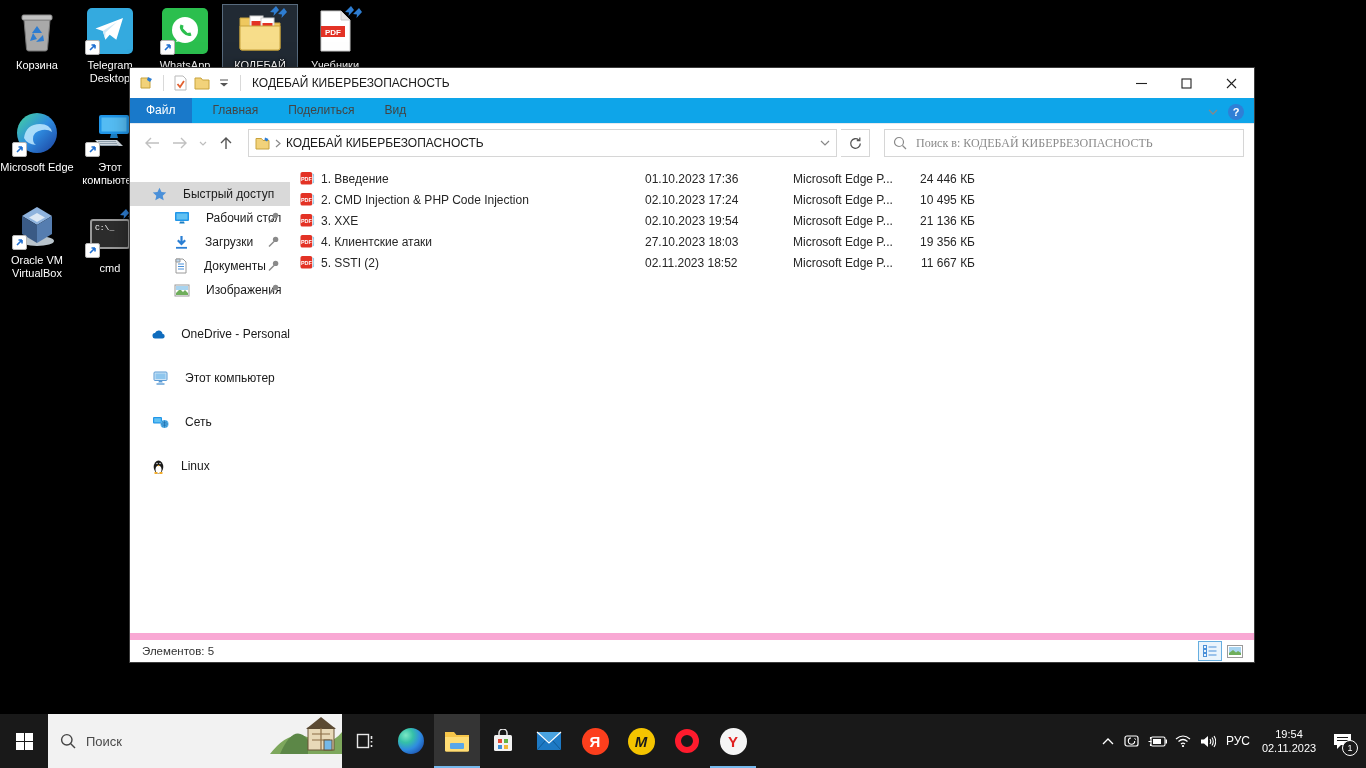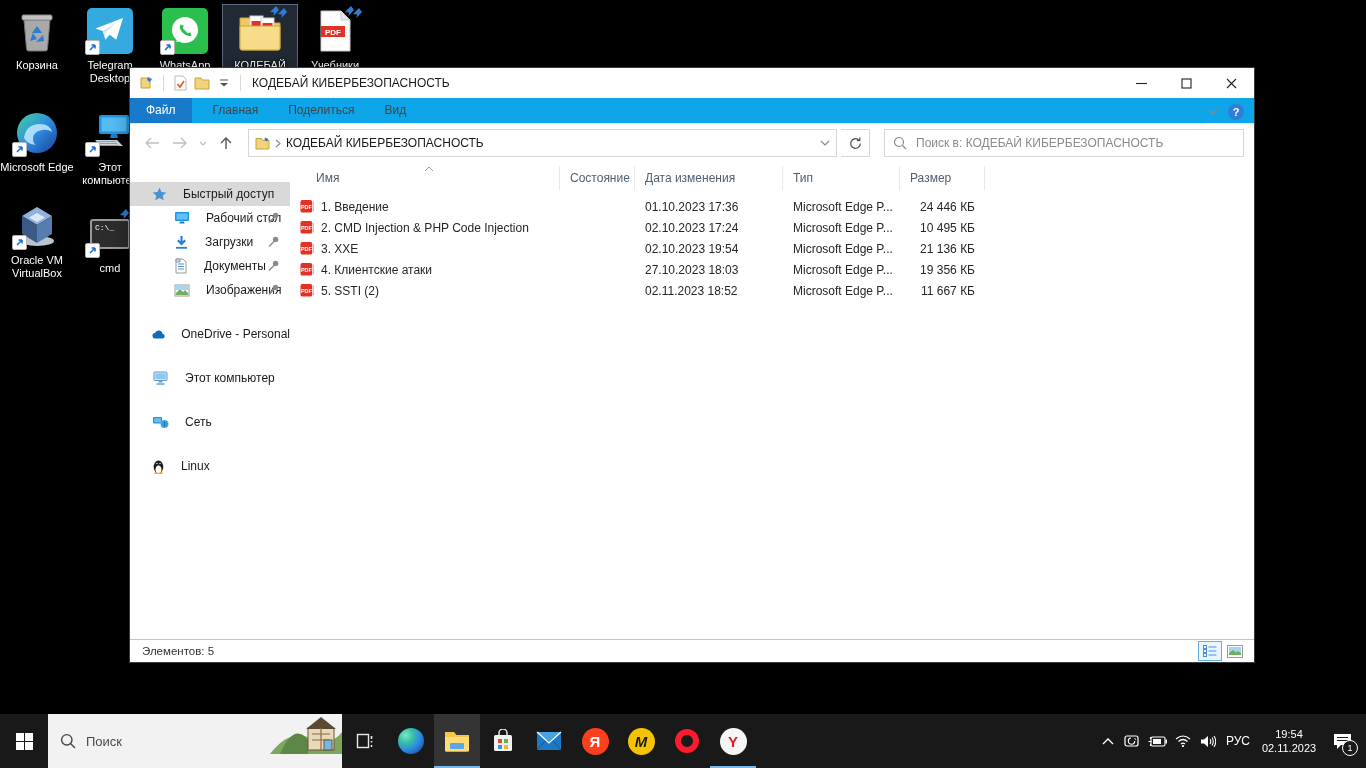--- a/index.html
+++ b/index.html
@@ -36,21 +36,21 @@
   .addr-row{height:38px;display:flex;align-items:center;padding:0 10px;gap:4px;background:#fff}
   .nav-btn{width:24px;height:24px;display:flex;align-items:center;justify-content:center}
   .addr-box{height:26px;border:1px solid #d6d6d6;display:flex;align-items:center;flex:1;
             margin-left:6px;padding:0 6px;gap:5px;background:#fff}
   .addr-text{font-size:12px;color:#1a1a1a;white-space:nowrap}
   .refresh-box{height:26px;width:28px;border:1px solid #d6d6d6;border-left:none;display:flex;
                align-items:center;justify-content:center;background:#fff}
   .search-box{height:26px;width:342px;border:1px solid #d6d6d6;margin-left:10px;display:flex;
               align-items:center;padding:0 8px;gap:7px;background:#fff}
   .search-box input{border:none;outline:none;flex:1;font-size:12px;color:#1a1a1a;
-                    font-family:Liberation Sans, sans-serif}
+                    font-family:Liberation Serif, serif}
   .search-box input::placeholder{color:#8a8a8a}
 
   .main{flex:1;display:flex;min-height:0;background:#fff}
   .sidebar{width:160px;padding-top:20px;flex-shrink:0}
   .sit{height:24px;display:flex;align-items:center;gap:16px;padding-left:22px;font-size:12px;
        color:#1a1a1a;position:relative;white-space:nowrap}
   .sit.child{padding-left:44px}
   .sit.active{background:#d9d9d9}
   .sit .pin{position:absolute;right:10px;top:5px}
   .gap8{margin-top:20px}
@@ -60,21 +60,21 @@
   .hdr{height:24px;margin-top:4px;position:relative;color:#51606f;font-size:12px}
   .hcell{display:flex;align-items:center;height:100%;border-right:1px solid #e9e9e9;padding-left:10px}
   .hcell.first{padding-left:26px}
   .sortmark{position:absolute;left:134px;top:0}
   .rows{margin-top:6px}
   .frow{height:21px;font-size:12px;color:#262626;align-items:center}
   .fname{display:flex;align-items:center;gap:6px;padding-left:10px;white-space:nowrap;overflow:hidden}
   .fcell{padding-left:10px;white-space:nowrap;overflow:hidden}
   .fsize{text-align:right;padding-right:10px;white-space:nowrap}
 
-  .statusbar{height:22px;border-top:1px solid #f9a8d4;display:flex;align-items:center;
+  .statusbar{height:22px;border-top:7px solid #f9a8d4;display:flex;align-items:center;
              justify-content:space-between;padding:0 4px 0 12px;font-size:11.5px;color:#333}
   .view-toggles{display:flex;align-items:center;gap:2px;padding-right:4px}
   .vbtn{width:22px;height:18px;display:flex;align-items:center;justify-content:center}
   .vbtn.active{border:1px solid #66aee0;background:#eaf4fc}
 
   
   #taskbar{position:absolute;left:0;bottom:0;width:1366px;height:54px;background:#191919;
            display:flex;align-items:stretch;z-index:50}
   .tb-slot{width:46px;display:flex;align-items:center;justify-content:center;position:relative}
   .tb-slot.start{width:48px}
@@ -479,33 +479,20 @@
             <circle cx="8" cy="4.5" r="0.7" fill="#fff"></circle>
             <polygon points="5.3,6 7.7,6 6.5,7.5" fill="#f2a71b"></polygon>
             <ellipse cx="4" cy="14" rx="1.8" ry="1" fill="#f2a71b"></ellipse>
             <ellipse cx="9" cy="14" rx="1.8" ry="1" fill="#f2a71b"></ellipse>
           </svg>
         <span>Linux</span>
       </div>
     </div>
 
     <div class="files">
-      <div class="hdr grid">
-        <span class="sortmark">
-            <svg width="10" height="6" viewBox="0 0 10 6">
-              <path d="M1 5 L5 1 l4 4" stroke="#9a9a9a" fill="none"></path>
-            </svg>
-          </span>
-        <div class="hcell first">Имя</div>
-        <div class="hcell">Состояние</div>
-        <div class="hcell">Дата изменения</div>
-        <div class="hcell">Тип</div>
-        <div class="hcell">Размер</div>
-        <div></div>
-      </div>
 
       <div class="rows">
         <div class="frow grid">
           <div class="fname">
               <svg width="15" height="15" viewBox="0 0 16 16">
                 <rect x="0.5" y="1" width="12.5" height="13.5" rx="2" fill="#e33225"></rect>
                 <path d="M13 2.5 q2.5 5.5 0 11 l2-1 v-9 Z" fill="#8ecae8"></path>
                 <text x="6.8" y="10.6" font-size="5.8" font-weight="bold" fill="#fff" text-anchor="middle">PDF</text>
               </svg>
               <span>1. Введение</span>

